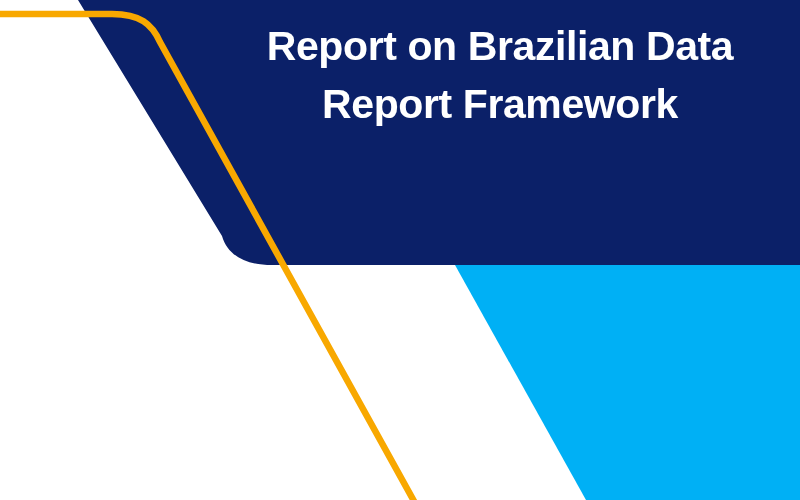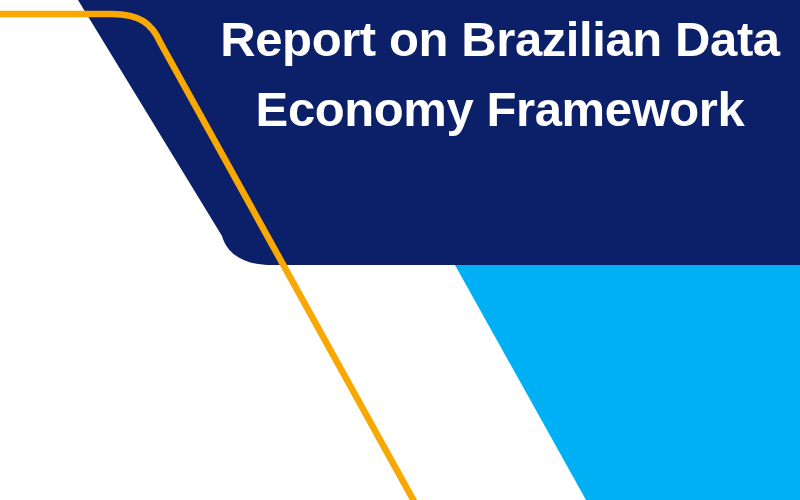--- a/index.html
+++ b/index.html
@@ -34,21 +34,21 @@
     height: 130px;
     display: flex;
     flex-direction: column;
     align-items: center;
     justify-content: center;
     text-align: center;
     pointer-events: none;
   }
   .title-line {
     font-family: "Liberation Sans", sans-serif;
-    font-size: 49px;
+    font-size: 41px;
     font-weight: bold;
     color: #ffffff;
     line-height: 1.42;
     letter-spacing: -0.4px;
     white-space: nowrap;
   }
 </style>
 </head>
 <body>
 
@@ -71,16 +71,16 @@
              Z" fill="#00b0f5"></path>
 
     <path d="M -10 14
              L 112 14
              C 140 14 152 24 160 42
              L 420 512" fill="none" stroke="#f8a800" stroke-width="6.5" stroke-linecap="butt" stroke-linejoin="round"></path>
   </svg>
 
   <div class="title-block">
     <div class="title-line">Report on Brazilian Data</div>
-    <div class="title-line">Economy Framework</div>
+    <div class="title-line">Report Framework</div>
   </div>
 
 </div>
 
 </body></html>

